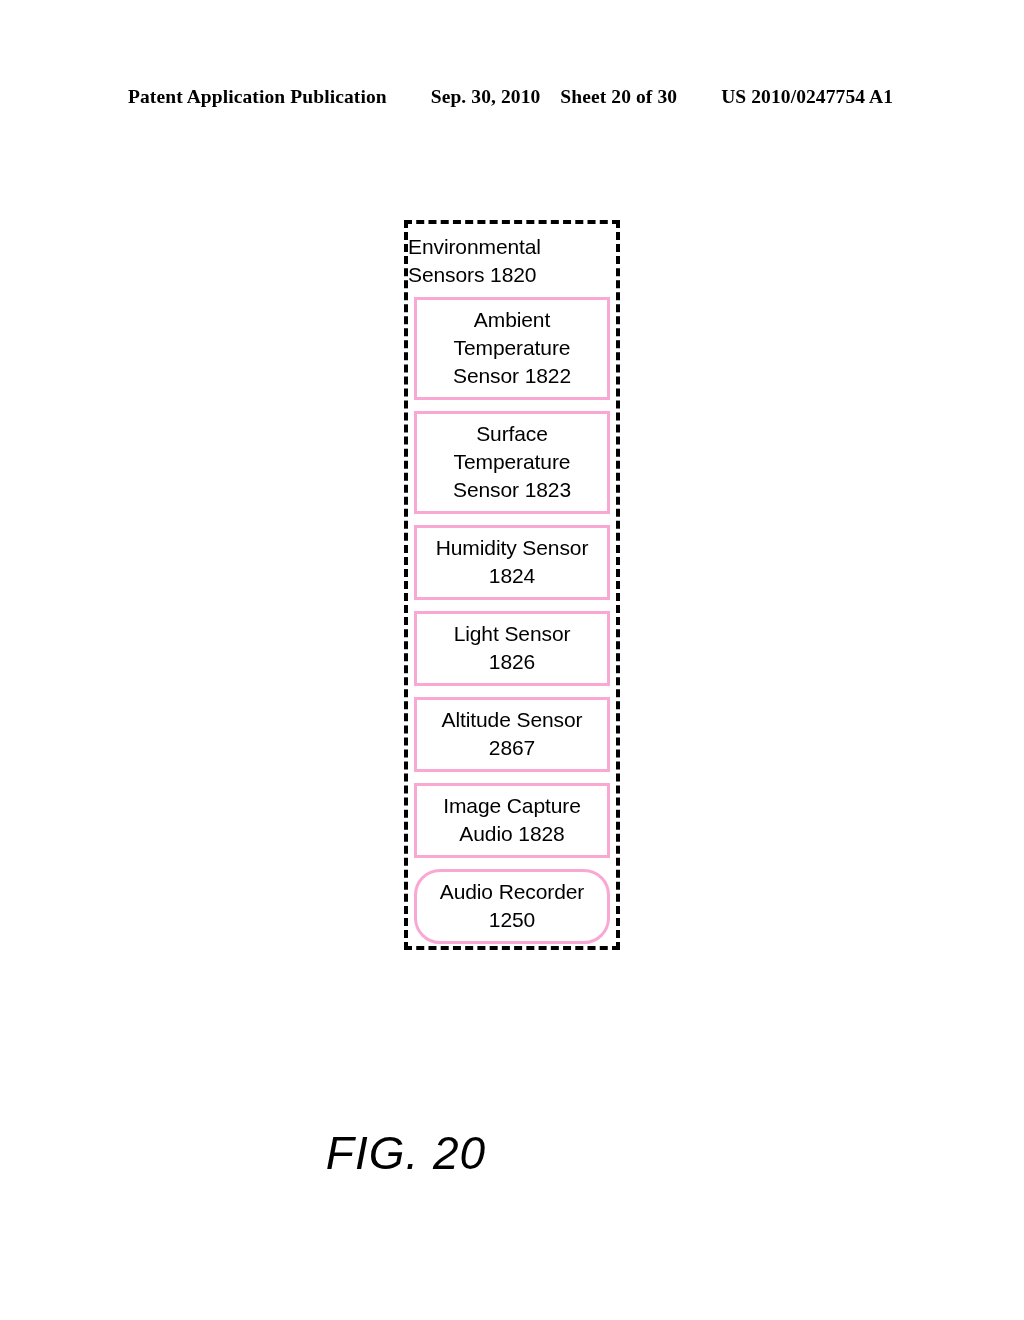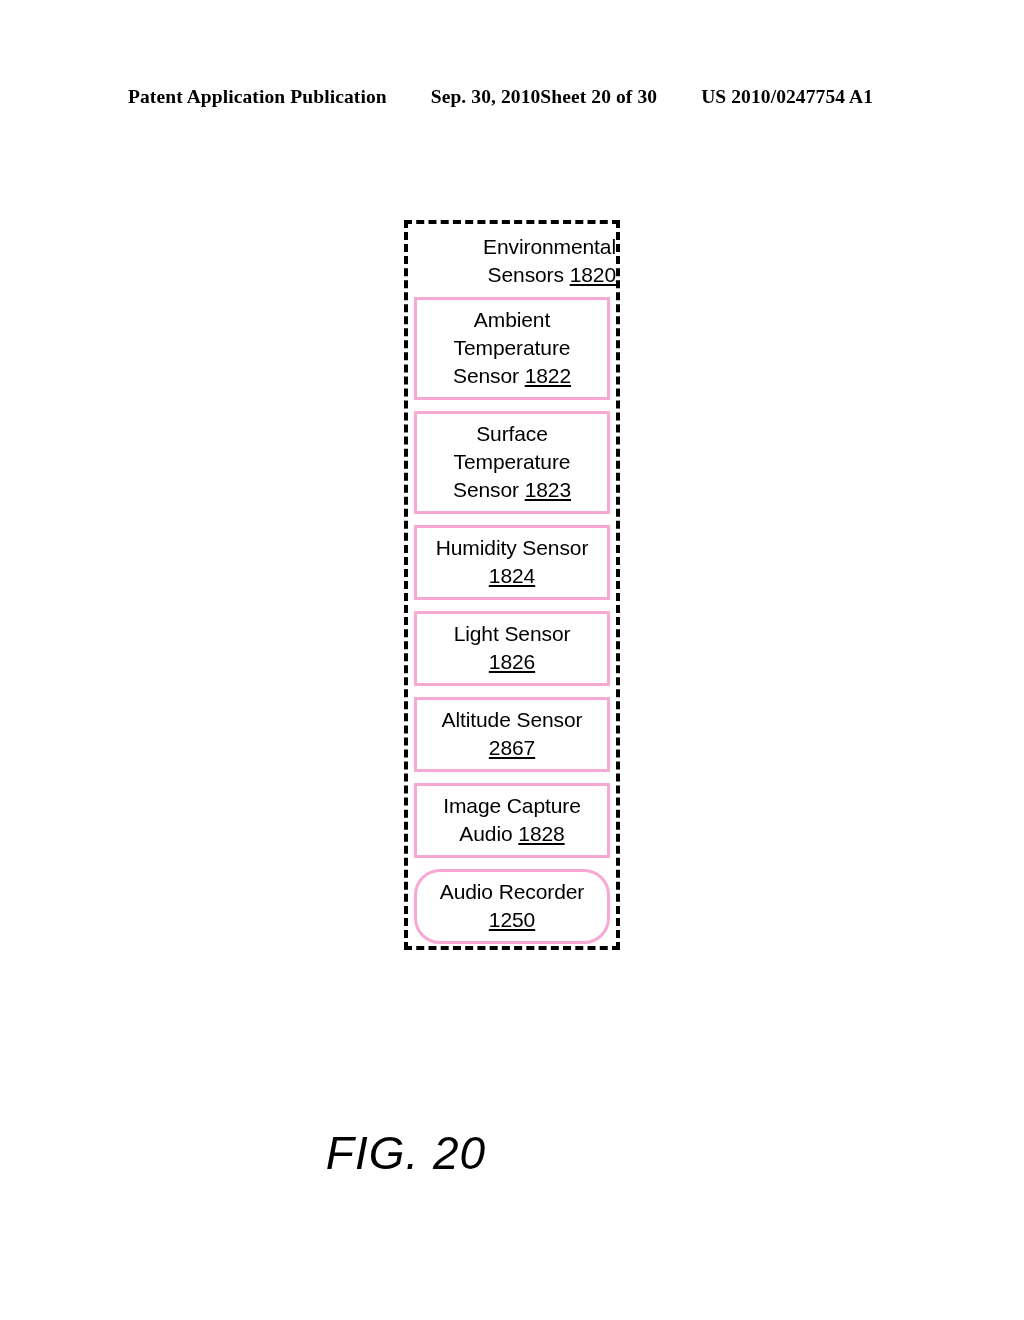--- a/index.html
+++ b/index.html
@@ -27,21 +27,21 @@
     align-items: baseline;
     font-family: "Liberation Serif", serif;
     font-weight: bold;
     font-size: 19.5px;
     letter-spacing: 0.1px;
     white-space: nowrap;
     text-align: right;
   }
   #patent-header .h-pub   { }
   #patent-header .h-date  { margin-left: 44px; }
-  #patent-header .h-sheet { margin-left: 0; }
+  #patent-header .h-sheet { margin-left: 20px; }
   #patent-header .h-num   { margin-left: 44px; }
 
   
   #figure-20 {
     position: absolute;
     left: 0;
     top: 0;
     width: 1024px;
     height: 1320px;
   }
@@ -53,21 +53,21 @@
     top: 220px;
     width: 216px;
     height: 730px;
     box-sizing: border-box;
     border: 4px dashed #000000;
     background: #ffffff;
   }
 
   #env-sensors-title {
     margin: 9px 0 0 0;
-    text-align: right;
+    text-align: left;
     font-size: 21px;
     line-height: 28px;
     letter-spacing: -0.1px;
   }
 
   .sensor-stack {
     margin: 8px 6px 0 6px;
   }
 
   .sensor-box {
@@ -76,21 +76,21 @@
     background: #ffffff;
     text-align: center;
     font-size: 21px;
     line-height: 28px;
     letter-spacing: -0.1px;
     padding: 6px 2px 7px 2px;
     margin-bottom: 11px;
   }
   .sensor-box:last-child { margin-bottom: 0; border-radius: 26px; }
 
-  .ref { text-decoration: underline; text-underline-offset: 2px; }
+  .ref { text-underline-offset: 2px; }
 
   
   #fig-caption {
     position: absolute;
     left: 0;
     top: 1126px;
     width: 812px;
     text-align: center;
     font-family: "Liberation Sans", sans-serif;
     font-style: italic;

